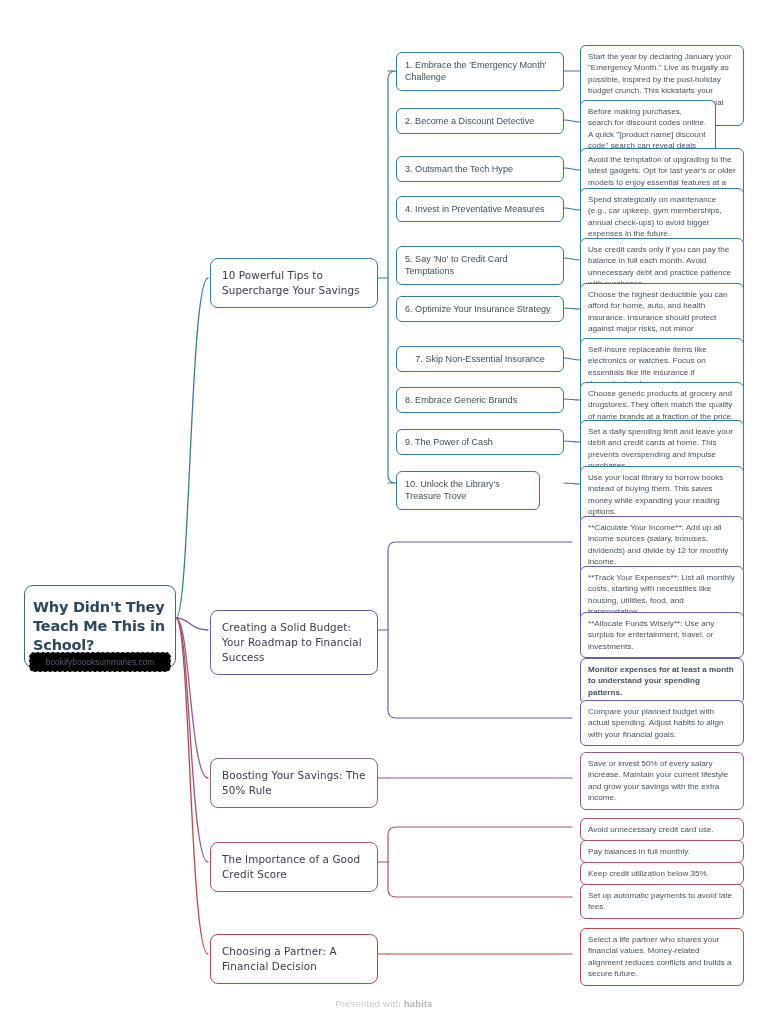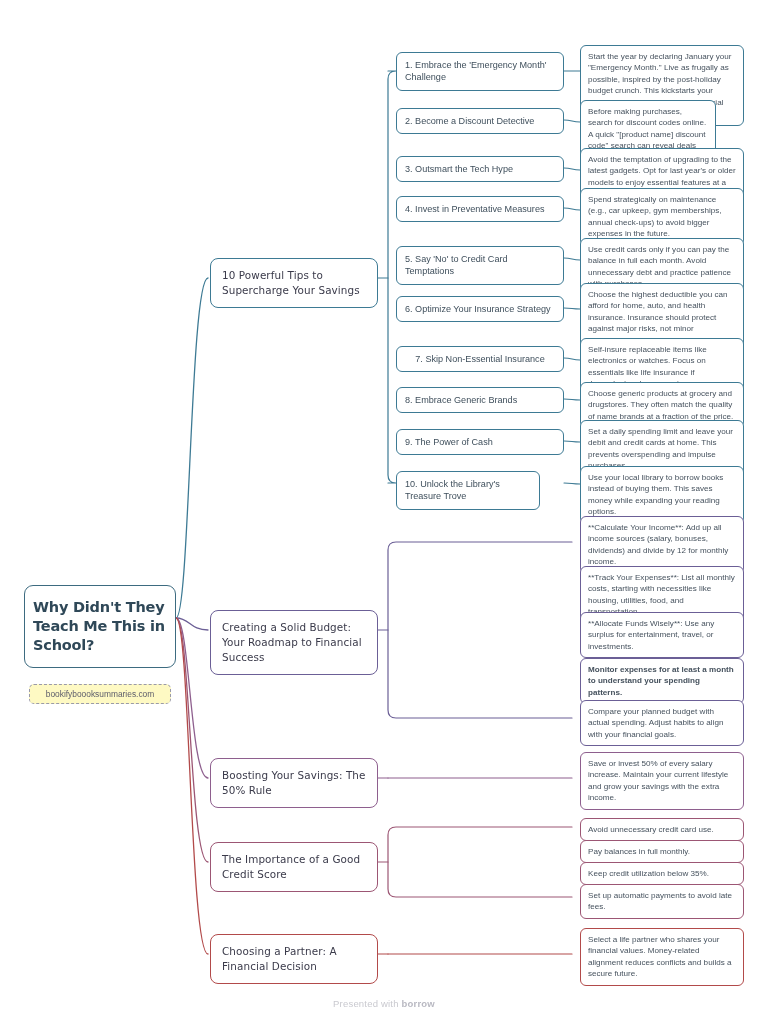--- a/index.html
+++ b/index.html
@@ -30,23 +30,22 @@
   }
   #urlbadge{
     position:absolute;left:29px;top:652px;width:142px;
     box-sizing:border-box;
     border:1px dashed #9a9aa8;
     border-radius:5px;
     padding:4px 2px;
     text-align:center;
     font-size:8.4px;
     color:#5d5d6b;
-    background:#fef9c3;
+    background:#000000;
     font-family:"Liberation Sans", sans-serif;
-    margin-top:32px;
   }
 
   
   .main{
     font-family:"DejaVu Sans", sans-serif;
     font-size:10.4px;
     line-height:1.45;
     color:#3a3a4a;
     padding:9px 11px;
     border-width:1.5px;
@@ -154,15 +153,15 @@
       <div class="node main" style="left: 210px; top: 842px; width: 168px; border-color: rgb(156, 86, 116);">The Importance of a Good Credit Score</div>
       <div class="node leaf" style="left: 580px; top: 818px; width: 164px; border-color: rgb(156, 86, 116);">Avoid unnecessary credit card use.</div>
       <div class="node leaf" style="left: 580px; top: 840px; width: 164px; border-color: rgb(156, 86, 116);">Pay balances in full monthly.</div>
       <div class="node leaf" style="left: 580px; top: 862px; width: 164px; border-color: rgb(156, 86, 116);">Keep credit utilization below 35%.</div>
       <div class="node leaf" style="left: 580px; top: 884px; width: 164px; border-color: rgb(156, 86, 116);">Set up automatic payments to avoid late fees.</div>
       <div class="node main" style="left: 210px; top: 934px; width: 168px; border-color: rgb(178, 74, 74);">Choosing a Partner: A Financial Decision</div>
       <div class="node leaf" style="left: 580px; top: 928px; width: 164px; border-color: rgb(178, 74, 74);">Select a life partner who shares your financial values. Money-related alignment reduces conflicts and builds a secure future.</div>
     </div>
 
   <div id="footer">
-    <span>Presented with </span><b>borrow</b>
+    <span>Presented with </span><b>habits</b>
   </div>
 </div>
 
 </body></html>

